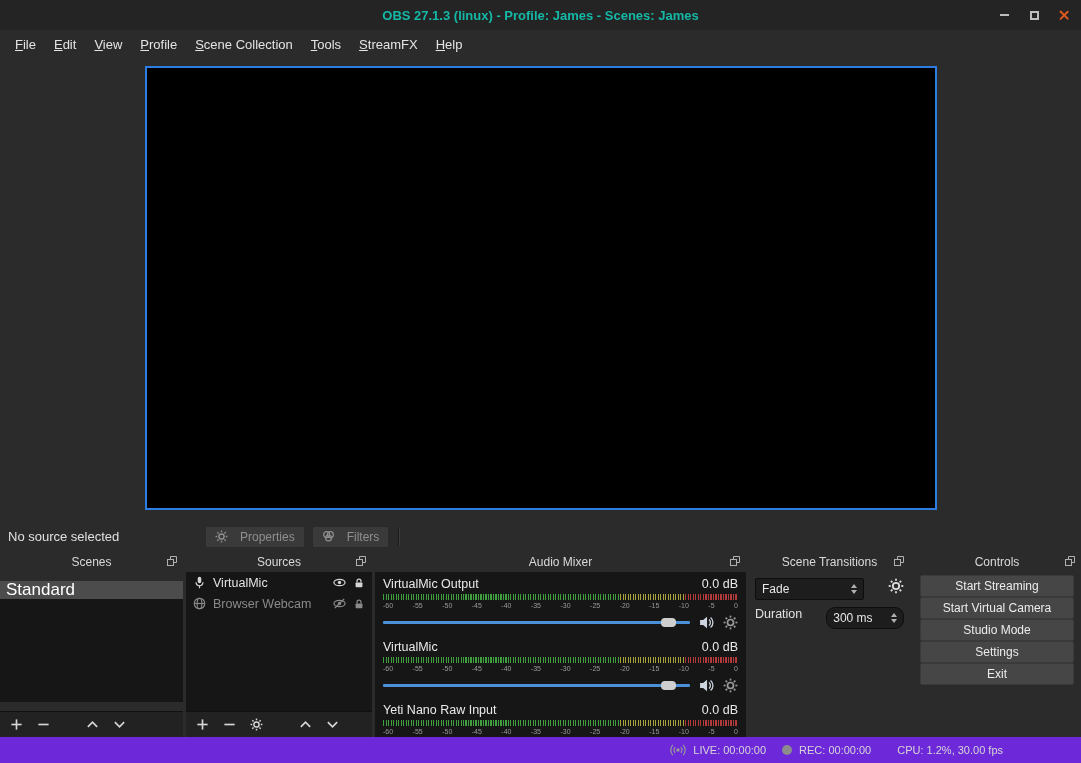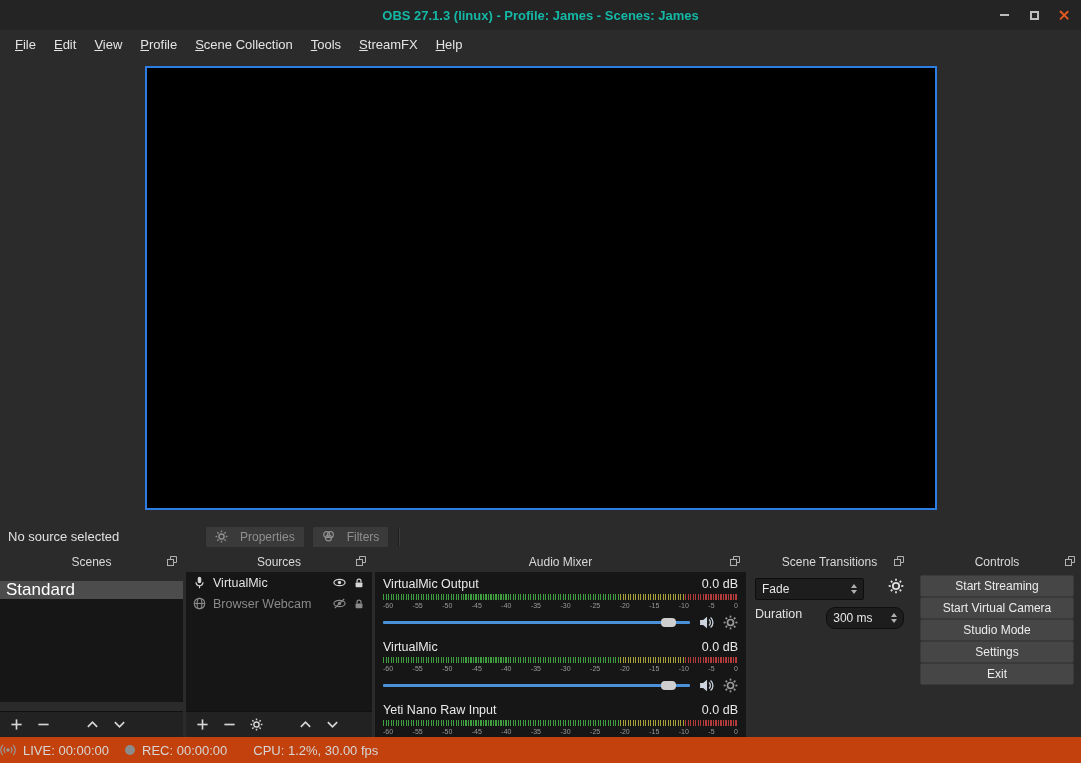--- a/index.html
+++ b/index.html
@@ -89,21 +89,21 @@
   .tri-up { width:0; height:0; border-left:3.5px solid transparent; border-right:3.5px solid transparent; border-bottom:4.5px solid #b0b0b0; }
   .tri-dn { width:0; height:0; border-left:3.5px solid transparent; border-right:3.5px solid transparent; border-top:4.5px solid #b0b0b0; }
   .trans-gear { color:#dcdcdc; }
   .spinbox { margin-left:auto; width:86px; height:22px; background:#1d1d1d; border:1px solid #0e0e0e; border-radius:9px; display:flex; align-items:center; padding:0 6px; font-size:12px; color:#e6e6e6; }
 
   
   .controls-body { padding:3px 7px; display:flex; flex-direction:column; }
   .ctl-btn { height:22px; flex:none; background:#464646; border:1px solid #3a3a3a; border-radius:2px; font-size:12px; color:#ececec; display:flex; align-items:center; justify-content:center; font-family:"Liberation Sans",sans-serif; }
 
   
-  .statusbar { height:26px; flex:none; background:#c2410c; display:flex; align-items:center; padding-right:78px; font-size:13px; color:#d6d6d6; }
+  .statusbar { height:26px; flex:none; background:#6d28d9; display:flex; align-items:center; justify-content:flex-end; padding-right:78px; font-size:11px; color:#d6d6d6; }
   .statusbar .seg { display:flex; align-items:center; gap:7px; }
   .statusbar .broadcast { color:#9a9a9a; }
   .rec-dot { width:10px; height:10px; border-radius:50%; background:#8c8c8c; }
   .sb-gap1 { width:16px; } .sb-gap2 { width:26px; }
 
   
   .ic { display:block; }
   .defs { position:absolute; width:0; height:0; overflow:hidden; }
 </style>
 </head>

